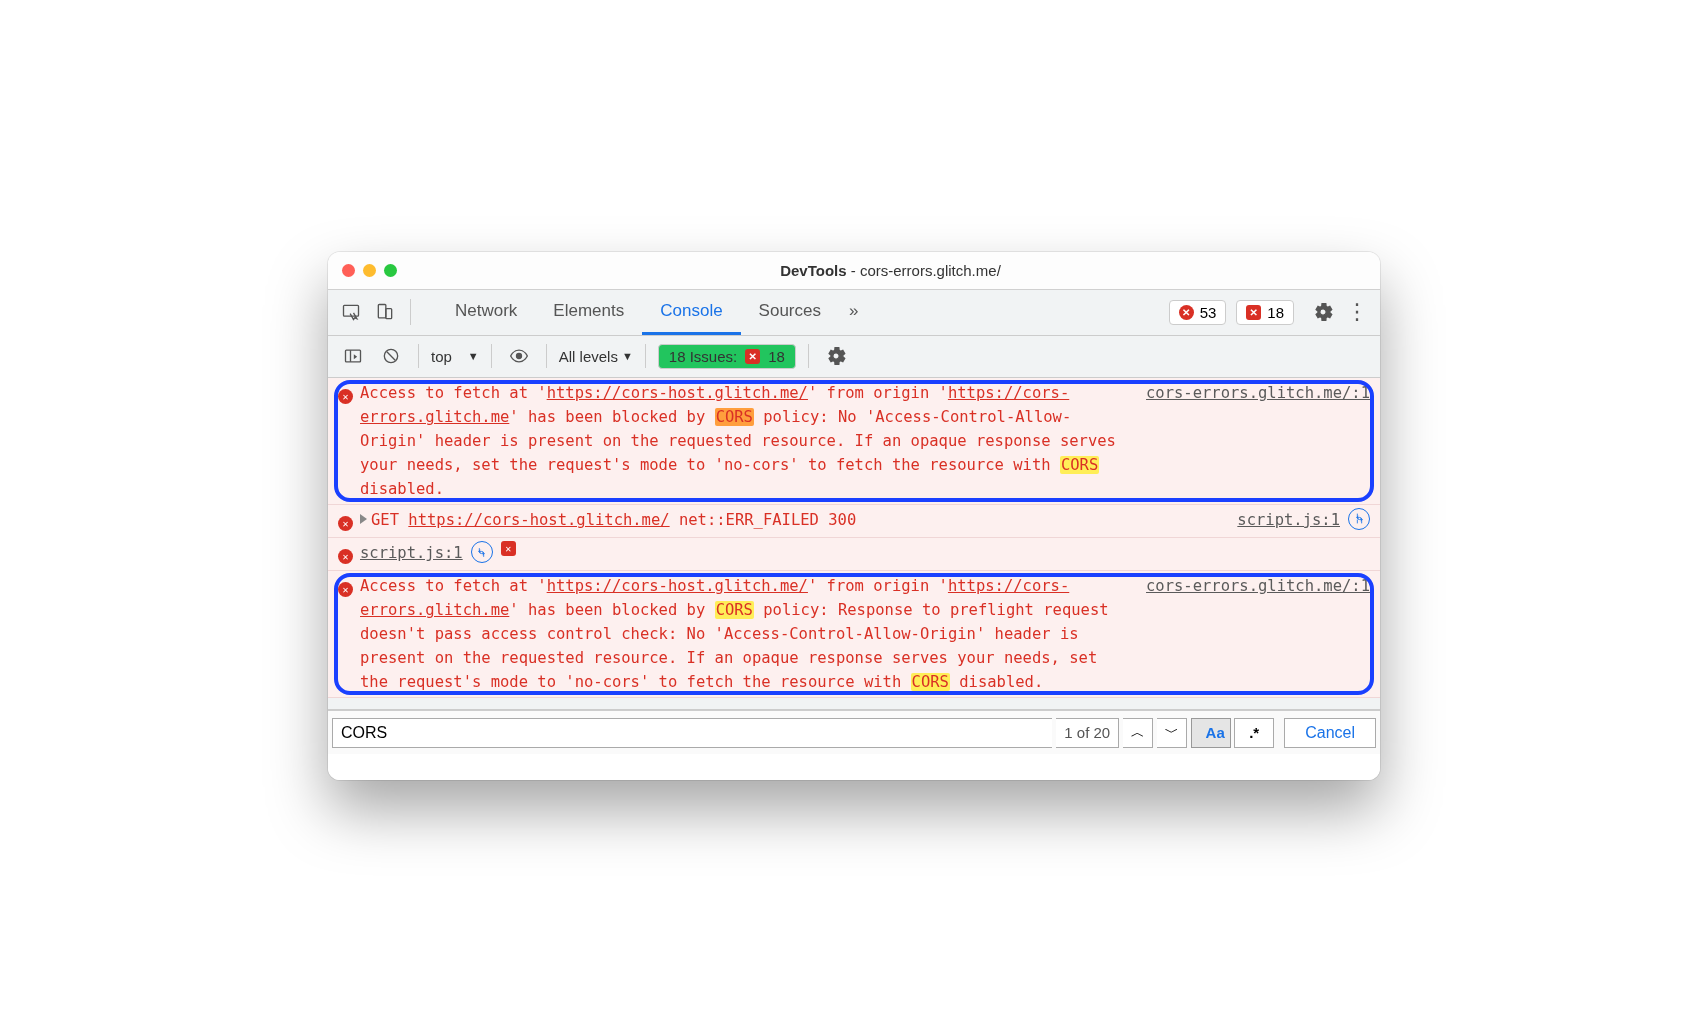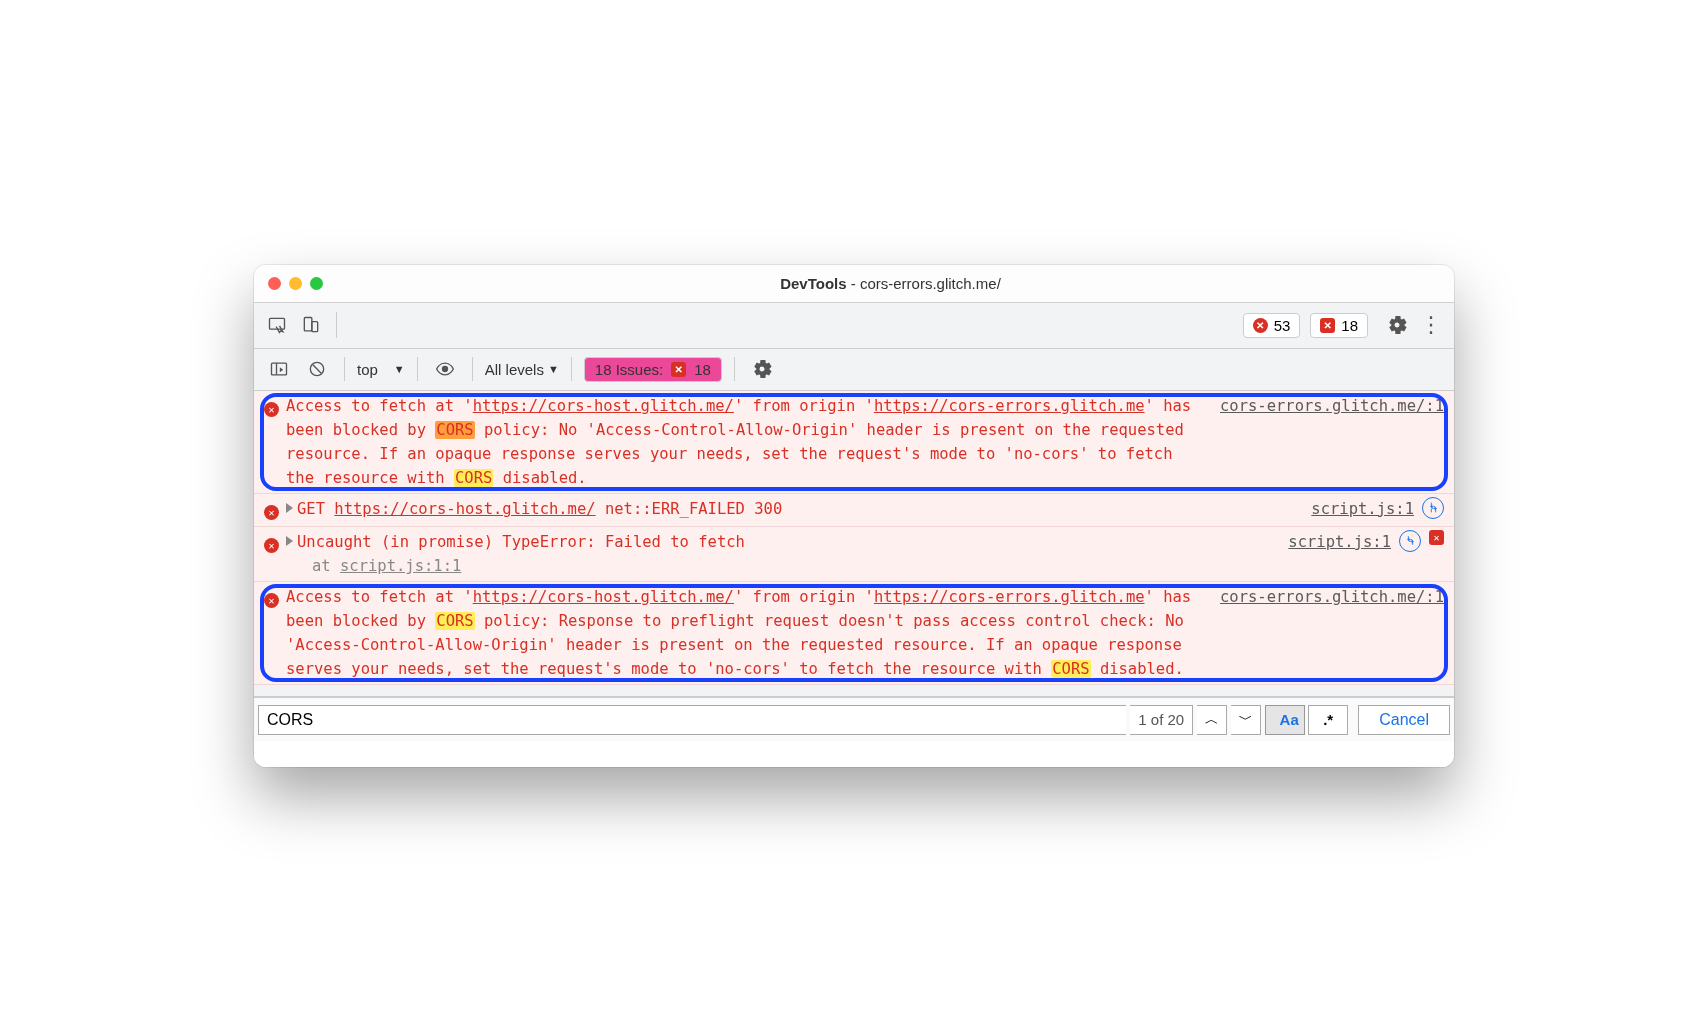--- a/index.html
+++ b/index.html
@@ -3,21 +3,21 @@
 <meta charset="utf-8">
 <style>
   * { box-sizing: border-box; margin: 0; padding: 0; }
   body {
     font-family: -apple-system, "Helvetica Neue", Arial, sans-serif;
     background: #fff;
     display: flex; align-items: center; justify-content: center;
     min-height: 1032px; width: 1708px;
   }
   .window {
-    width: 1200px;
+    width: 1052px;
     border-radius: 12px;
     box-shadow: 0 30px 60px rgba(0,0,0,0.35), 0 0 0 1px rgba(0,0,0,0.08);
     background: #fff;
     overflow: hidden;
     position: relative;
   }
   .titlebar {
     height: 38px; display:flex; align-items:center; padding:0 14px;
     border-bottom:1px solid #d0d0d0; background:#fdfdfd;
   }
@@ -47,21 +47,21 @@
   .kebab{font-size:22px;color:#555;padding:0 4px;}
 
   .toolbar {
     height:42px; display:flex; align-items:center; gap:8px; padding:0 10px;
     border-bottom:1px solid #ccc; background:#f1f3f4; font-size:15px; color:#333;
   }
   .toolbar .sep{width:1px;height:24px;background:#ccc;margin:0 4px;}
   .toolbar button,.toolbar .ctrl{background:none;border:none;font:inherit;color:#333;display:flex;align-items:center;gap:16px;cursor:pointer;}
   .toolbar input.filter{flex:0 0 340px;height:28px;border:1px solid #ccc;border-radius:3px;padding:2px 8px;font-size:15px;}
   .toolbar .levels{display:flex;align-items:center;gap:4px;}
-  .issuesbtn{border:1px solid #ccc;border-radius:4px;padding:3px 10px;background:#ec4899;display:flex;align-items:center;gap:8px;}
+  .issuesbtn{border:1px solid #ccc;border-radius:4px;padding:3px 10px;background:#22c55e;display:flex;align-items:center;gap:8px;}
 
   .console { font-family: Menlo, Consolas, monospace; font-size:15.5px; background:#f0abfc;}
   .row { display:flex; padding:3px 10px 3px 10px; border-bottom:1px solid #f0d6d6; background:#fdf0ef; color:#d93025; line-height:1.55; position:relative;}
   .row .ricon{flex:0 0 22px;padding-top:2px;}
   .row .msg{flex:1; padding-right:12px;}
   .row .src{white-space:nowrap;text-decoration:underline;color:#5a5a5a;align-self:flex-start;}
   .row .extras{display:flex;gap:8px;align-items:flex-start;margin-left:8px;}
   .row a.u{text-decoration:underline;color:inherit;}
   .msg .indent{padding-left:26px;display:block;}
   .tri{display:inline-block;width:0;height:0;border-top:5px solid transparent;border-bottom:5px solid transparent;border-left:7px solid #888;margin-right:4px;vertical-align:1px;}
@@ -107,20 +107,27 @@
           <path d="M11 14l4 7 1.5-2 2.5 1-4-7"></path>
         </svg>
       </span>
     <span class="tbicon">
         <svg viewBox="0 0 24 24">
           <rect x="4" y="3" width="9" height="16" rx="1"></rect>
           <rect x="13" y="8" width="7" height="12" rx="1"></rect>
         </svg>
       </span>
     <div style="width:1px;height:26px;background:#ccc;margin:0 6px"></div>
+    <div class="tabs">
+      <div class="tab">Network</div>
+      <div class="tab">Elements</div>
+      <div class="tab active">Console</div>
+      <div class="tab">Sources</div>
+      <div class="tab" style="padding:11px 10px">»</div>
+    </div>
     <div class="tbspacer"></div>
     <span class="badge">
         <span class="xicon"></span>
         <span>53</span>
       </span>
     <span class="badge" style="margin-left:6px">
         <span class="sqicon"></span>
         <span>18</span>
       </span>
     <span class="tbicon gear" style="margin-left:10px">
@@ -206,24 +213,20 @@
               <path d="M8 3l0 0"></path>
               <path d="M16 21v-7a4 4 0 00-4-4H7"></path>
               <path d="M10 13l-3-3 3-3" transform="translate(0 0)"></path>
             </svg>
           </span>
       </div>
     </div>
 
     <div class="row">
       <div class="ricon"><span class="xicon"></span></div>
-      <div class="msg">
-        <span class="tri"></span><span>Uncaught (in promise) TypeError: Failed to fetch</span>
-        <span class="indent"><span style="color:#888">at </span><a class="u" style="color:#888">script.js:1:1</a></span>
-      </div>
       <a class="src">script.js:1</a>
       <div class="extras">
         <span class="circ">
             <svg viewBox="0 0 24 24">
               <path d="M8 4v6a4 4 0 004 4h5"></path>
               <path d="M14 11l3 3-3 3"></path>
               <path d="M16 20v-6a4 4 0 00-4-4H7"></path>
               <path d="M10 13l-3-3 3-3"></path>
             </svg>
           </span>

